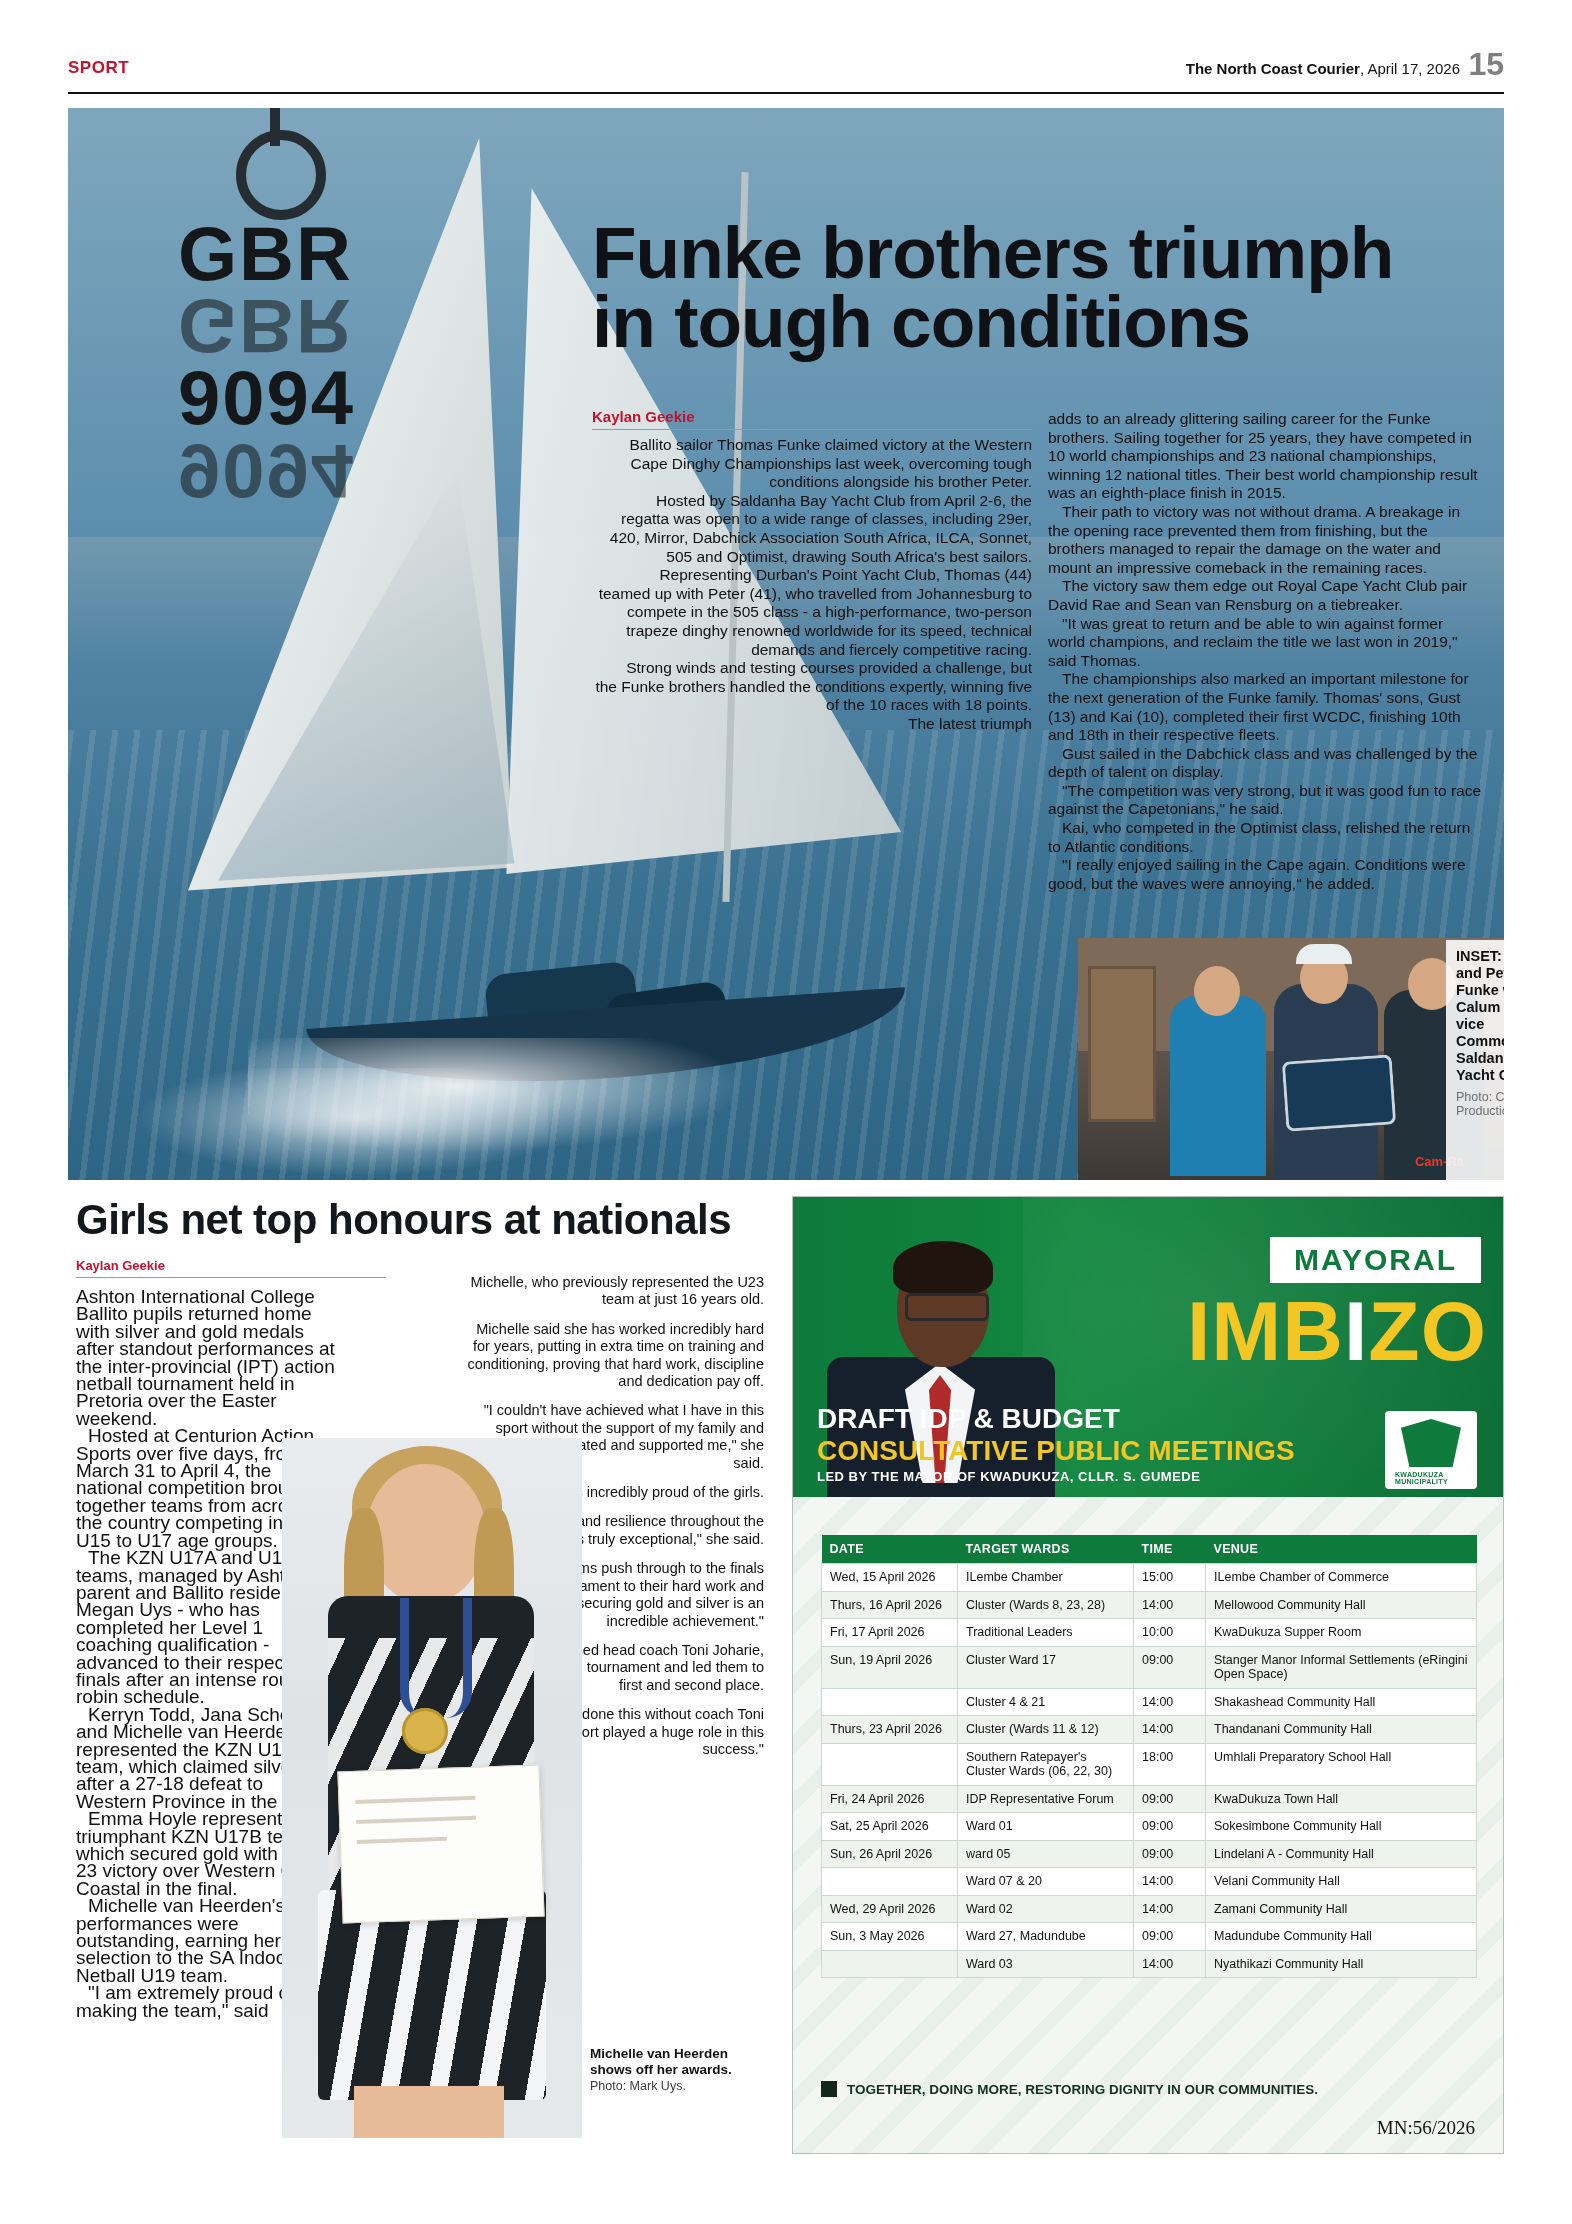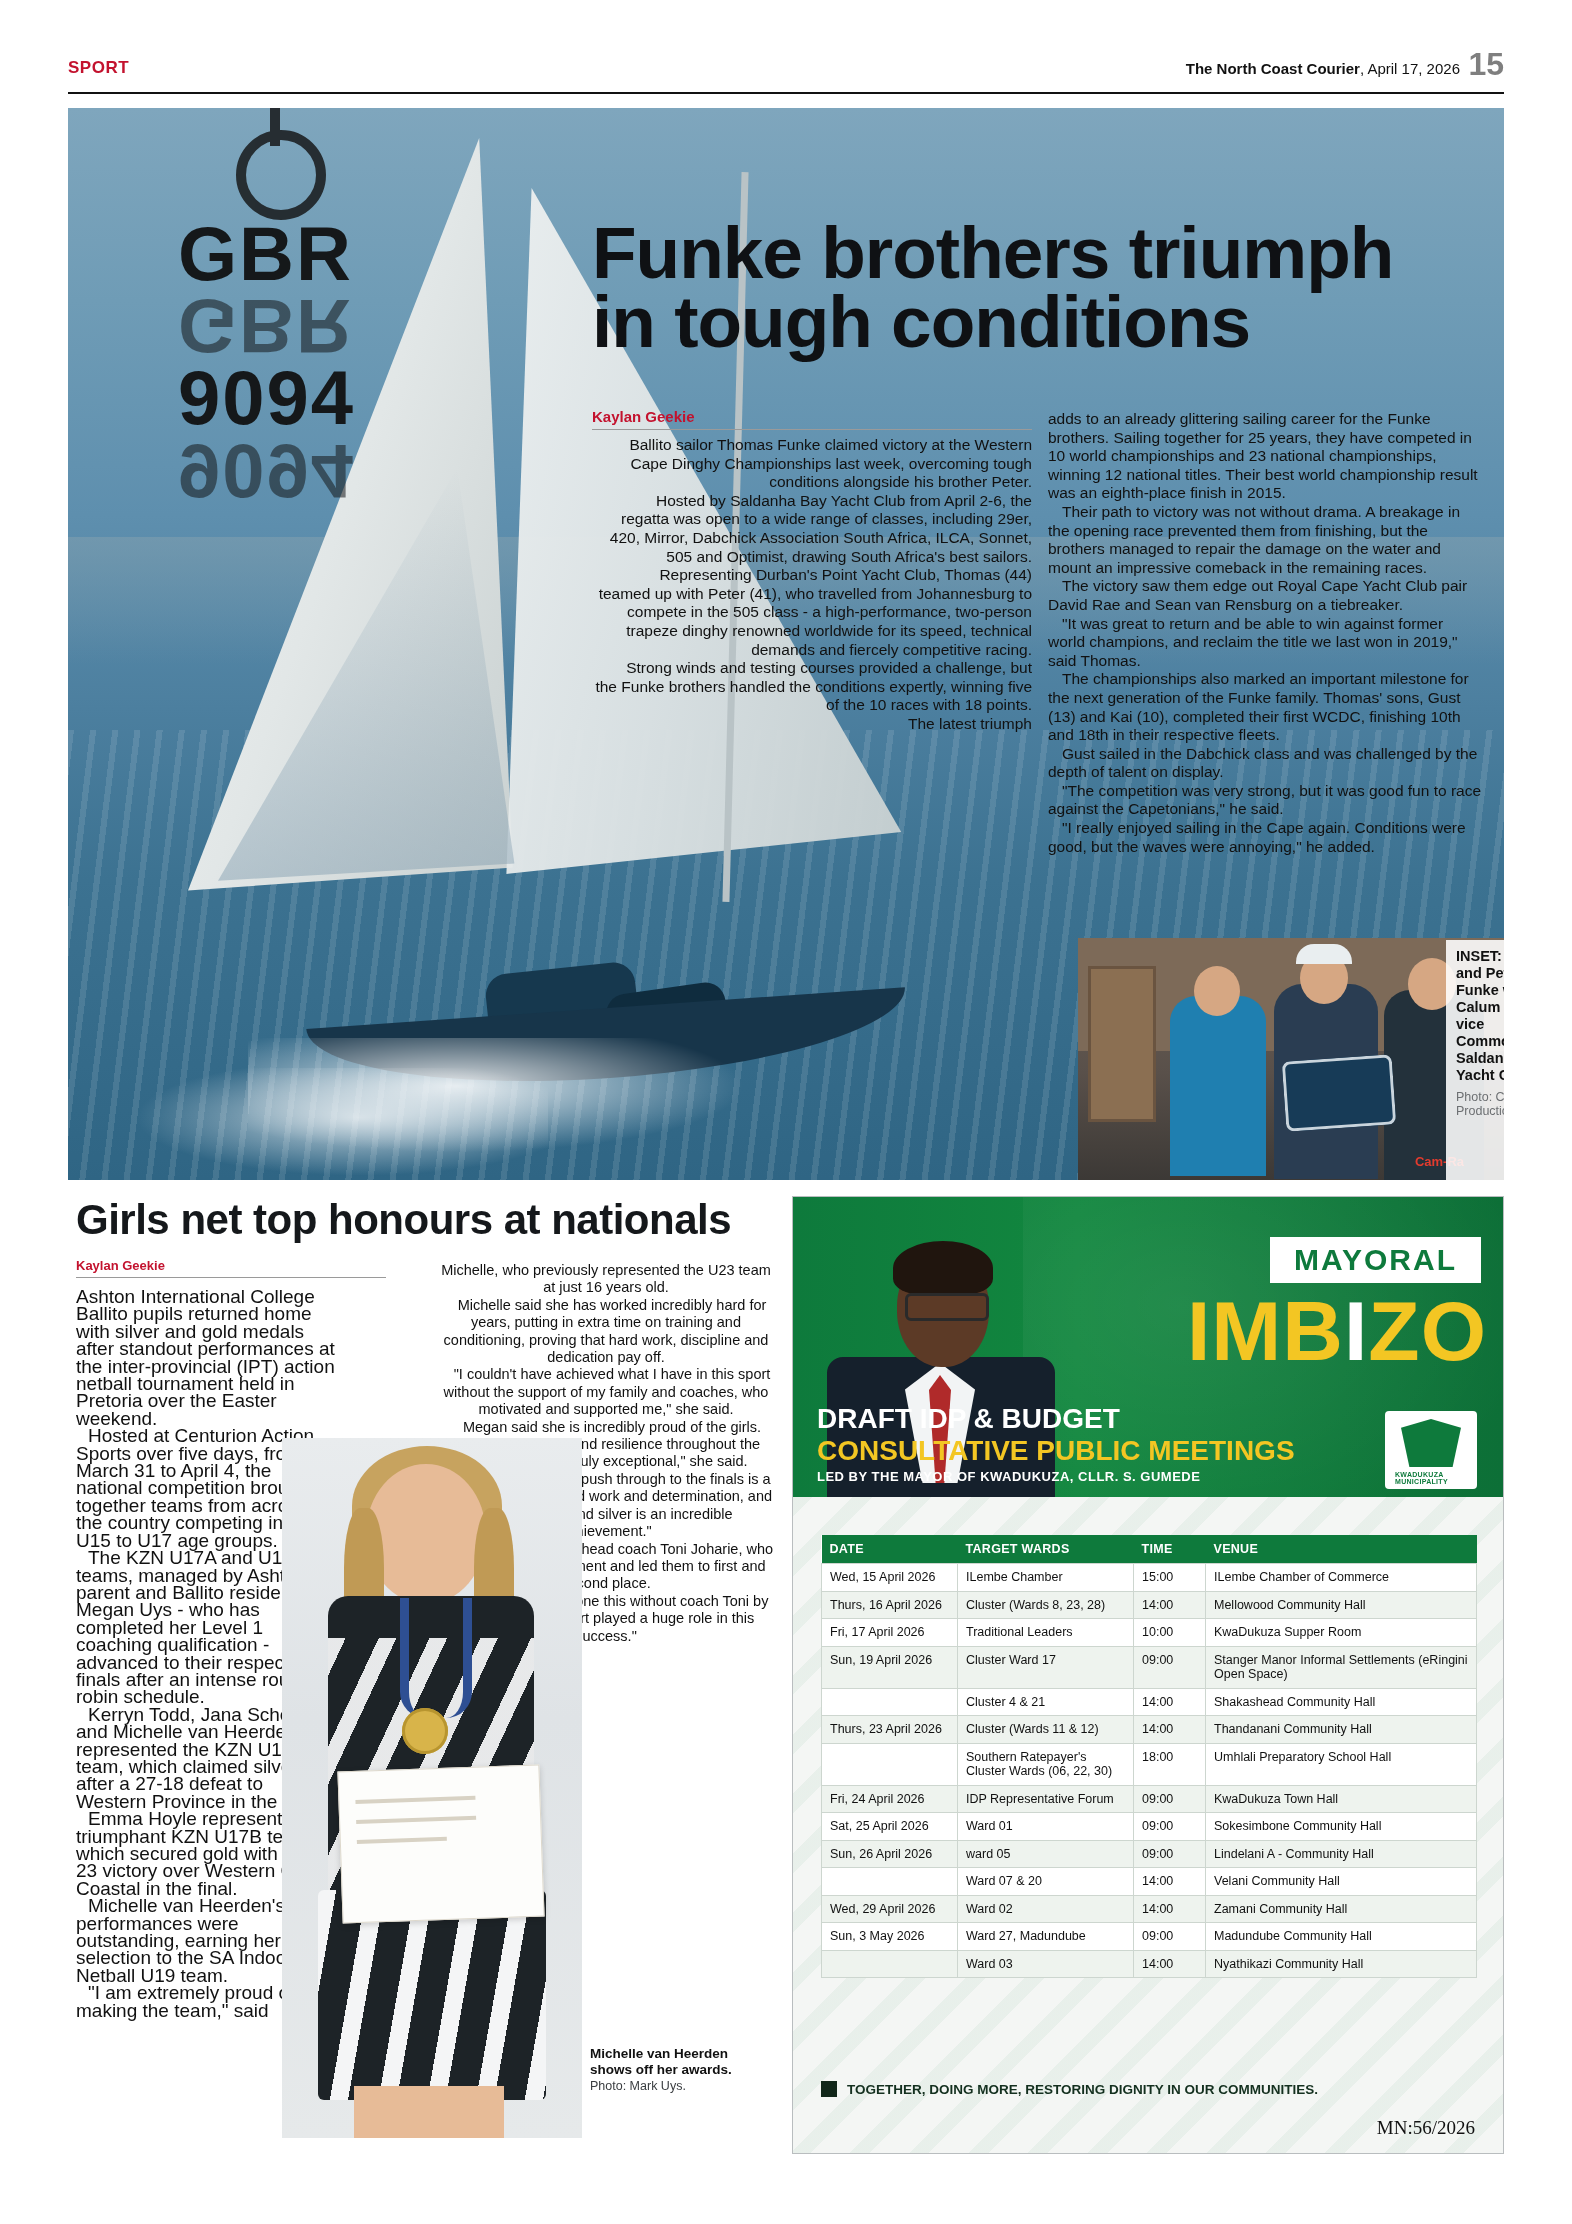--- a/index.html
+++ b/index.html
@@ -78,21 +78,21 @@
   .insetbox .t{font-size:14.5px;font-weight:bold;line-height:17px;color:#111;}
   .insetbox .credit{font-size:12.5px;color:#6c6f72;margin-top:6px;line-height:14px;}
 
   
   .story2-title{position:absolute;left:76px;top:1196px;width:680px;font-size:42px;font-weight:bold;color:#15181b;letter-spacing:-.5px;}
   .story2-byline{position:absolute;left:76px;top:1258px;width:310px;font-size:13px;font-weight:bold;color:#c3122e;border-bottom:1px solid #9a9a9a;padding-bottom:4px;}
   .s2c1{position:absolute;left:76px;top:1288px;width:262px;font-size:19px;line-height:17.4px;color:#111;}
   .s2c1 p{margin:0;}
   .s2c1 p+p{text-indent:12px;}
   .s2c2{position:absolute;left:436px;top:1262px;width:340px;font-size:14.5px;line-height:17.4px;color:#111;text-align:right;}
-  .s2c2 p{margin:0;text-align:center;}
+  .s2c2 p{margin:12px;}
   .s2c2 p+p{text-indent:12px;}
 
   .girlphoto{position:absolute;left:282px;top:1438px;width:300px;height:700px;overflow:hidden;background:#cfd3d6;}
   .girlphoto .bg{position:absolute;inset:0;background:linear-gradient(180deg,#e9ecee 0%,#dfe3e6 40%,#e6e9ea 100%);}
   .girlphoto .head{position:absolute;left:84px;top:26px;width:120px;height:140px;background:#e7bb97;border-radius:52%;}
   .girlphoto .hair{position:absolute;left:70px;top:8px;width:150px;height:120px;background:#c7a35f;border-radius:60% 60% 40% 40%;}
   .girlphoto .hair2{position:absolute;left:62px;top:70px;width:40px;height:150px;background:#c09a55;border-radius:40%;}
   .girlphoto .hair3{position:absolute;left:192px;top:70px;width:40px;height:150px;background:#c09a55;border-radius:40%;}
   .girlphoto .torso{position:absolute;left:46px;top:158px;width:206px;height:300px;background:#1d2327;border-radius:20px 20px 6px 6px;}
   .girlphoto .stripe{position:absolute;left:46px;top:200px;width:206px;height:260px;
@@ -188,20 +188,21 @@
     </div>
 
     <div class="col2">
       <p>adds to an already glittering sailing career for the Funke brothers. Sailing together for 25 years, they have competed in 10 world championships and 23 national championships, winning 12 national titles. Their best world championship result was an eighth-place finish in 2015.</p>
       <p>Their path to victory was not without drama. A breakage in the opening race prevented them from finishing, but the brothers managed to repair the damage on the water and mount an impressive comeback in the remaining races.</p>
       <p>The victory saw them edge out Royal Cape Yacht Club pair David Rae and Sean van Rensburg on a tiebreaker.</p>
       <p>"It was great to return and be able to win against former world champions, and reclaim the title we last won in 2019," said Thomas.</p>
       <p>The championships also marked an important milestone for the next generation of the Funke family. Thomas' sons, Gust (13) and Kai (10), completed their first WCDC, finishing 10th and 18th in their respective fleets.</p>
       <p>Gust sailed in the Dabchick class and was challenged by the depth of talent on display.</p>
       <p>"The competition was very strong, but it was good fun to race against the Capetonians," he said.</p>
+      <p>Kai, who competed in the Optimist class, relished the return to Atlantic conditions.</p>
       <p>"I really enjoyed sailing in the Cape again. Conditions were good, but the waves were annoying," he added.</p>
     </div>
 
     <div class="inset">
       <div class="room"></div>
       <div class="wall"></div>
       <div class="door"></div>
       <div class="p1"></div>
       <div class="p2"></div>
       <div class="p3"></div>

